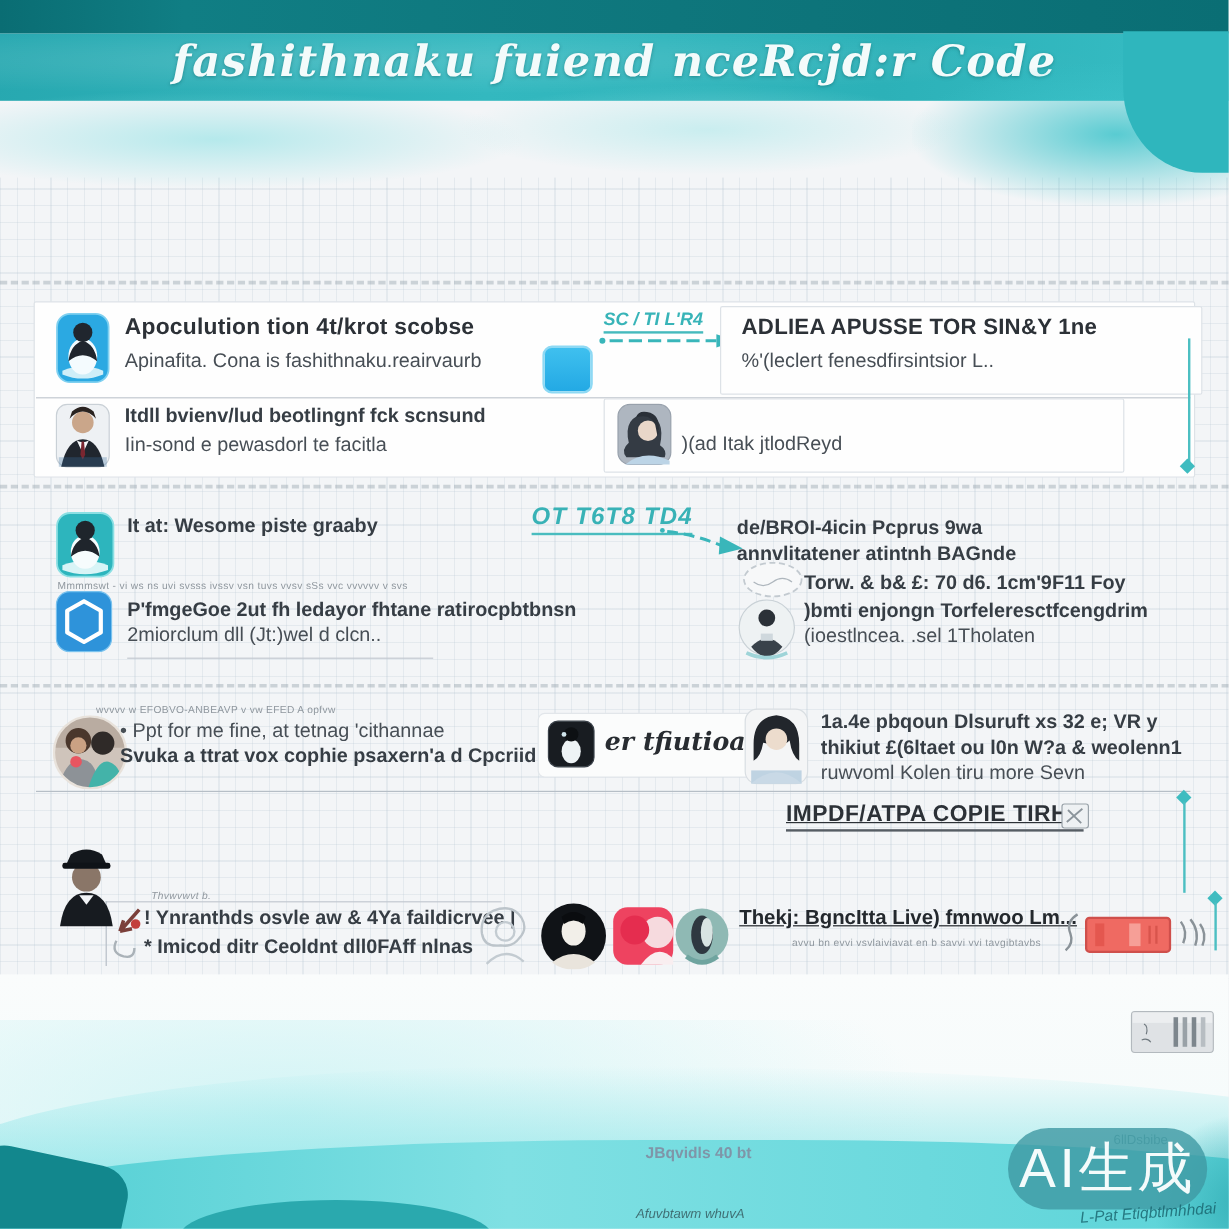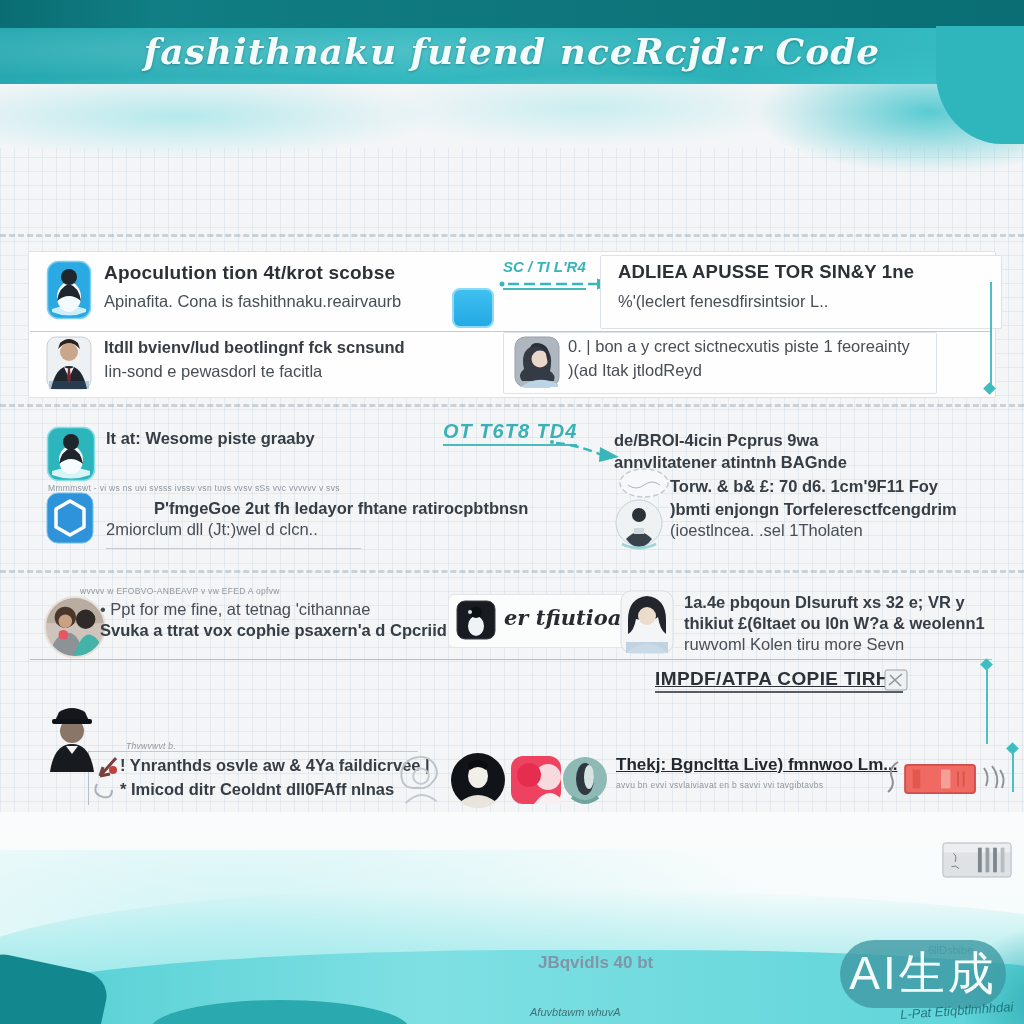--- a/index.html
+++ b/index.html
@@ -8,21 +8,21 @@
   .ax{position:absolute;}
   .grid{background-image:
     repeating-linear-gradient(0deg,rgba(175,192,205,.22) 0 1px,transparent 1px 14px),
     repeating-linear-gradient(90deg,rgba(175,192,205,.22) 0 1px,transparent 1px 14px);}
   .nw{white-space:nowrap;}
   .t-title{font-size:19px;font-weight:700;color:#2c3137;letter-spacing:.2px;}
   .t-line{font-size:16.5px;font-weight:600;color:#363d44;}
   .t-sub{font-size:16.5px;font-weight:500;color:#474e55;}
   .t-tiny{font-size:8.5px;color:#8f979e;letter-spacing:.3px;}
   .lnk-teal{font-size:15px;font-weight:700;font-style:italic;color:#38b4b8;
-            border-bottom:2px solid #45babd;padding-bottom:13px;}
+            border-bottom:2px solid #45babd;padding-bottom:1px;}
   .card{background:#fefefe;border:1px solid #dde2e7;border-radius:2px;}
   .dash{border-top:3px dashed rgba(140,152,163,.38);height:0;}
   .hair{border-top:1px solid #c2c9d0;height:0;}
   .page-title{font-family:"DejaVu Serif",serif;font-style:italic;font-weight:600;
       font-size:36px;color:#f3fbfb;letter-spacing:1px;text-align:center;
       text-shadow:0 1px 3px rgba(0,70,74,.4);}
   .heading-link{font-size:19px;font-weight:800;color:#2c3137;letter-spacing:.4px;
       text-decoration:underline;border-bottom:2px solid #565d64;padding-bottom:1px;}
   .big-link{font-size:17px;font-weight:700;color:#23282d;text-decoration:underline;}
   .chip-label{font-family:"DejaVu Serif",serif;font-style:italic;font-weight:700;
@@ -101,21 +101,20 @@
   <div class="ax card" style="left:503px;top:332px;width:432px;height:60px;"></div>
   <span class="ax" style="left:514px;top:336px;">
     <svg width="46" height="52" viewBox="0 0 46 52">
         <rect x="1" y="1" width="44" height="50" rx="10" fill="#aeb6c0" stroke="#98a1ac"></rect>
         <path d="M10 33 Q5 11 24 9 Q41 12 36 35 Q42 39 40 45 L8 45 Q3 39 10 33 Z" fill="#343b44"></path>
         <circle cx="26" cy="23" r="8.5" fill="#e9d7c9"></circle>
         <path d="M16 12 q12 -4 16 6 l2 10 q4 -16 -6 -20 q-10 -3 -12 4z" fill="#2a3038"></path>
         <path d="M7 51 Q23 38 44 48 L44 51 Z" fill="#bcd4e6"></path>
       </svg>
   </span>
-  <div class="ax t-sub nw" style="left:568px;top:337px;">0. | bon a y crect sictnecxutis piste 1 feoreainty</div>
   <div class="ax t-sub nw" style="left:568px;top:361px;">)(ad Itak jtlodReyd</div>
 
   <div class="ax vrail" style="left:990px;top:282px;height:106px;"></div>
   <div class="ax diamond" style="left:985px;top:384px;"></div>
 
   <div class="ax dash" style="left:0;top:404px;width:1024px;"></div>
 
   <span class="ax" style="left:46px;top:426px;">
     <svg width="50" height="56" viewBox="0 0 50 56">
         <rect x="1.5" y="1.5" width="47" height="53" rx="11" fill="#2db5bd" stroke="#8adfe3" stroke-width="1.5"></rect>
@@ -158,21 +157,21 @@
   <div class="ax t-line nw" style="left:670px;top:477px;">Torw. &amp; b&amp; £: 70 d6. 1cm'9F11 Foy</div>
   <div class="ax t-line nw" style="left:670px;top:500px;">)bmti enjongn Torfeleresctfcengdrim</div>
   <div class="ax t-sub nw" style="left:670px;top:521px;">(ioestlncea. .sel 1Tholaten</div>
 
   <span class="ax" style="left:46px;top:492px;">
     <svg width="48" height="52" viewBox="0 0 48 52">
         <rect x="1" y="1" width="46" height="50" rx="11" fill="#2e93da" stroke="#79c2ee"></rect>
         <path d="M24 9 L38 17 L38 35 L24 43 L10 35 L10 17 Z" fill="none" stroke="#fff" stroke-width="3.5" stroke-linejoin="round"></path>
       </svg>
   </span>
-  <div class="ax t-line nw" style="left:106px;top:499px;margin-left:48px;">P'fmgeGoe 2ut fh ledayor fhtane ratirocpbtbnsn</div>
+  <div class="ax t-line nw" style="left:106px;top:499px;">P'fmgeGoe 2ut fh ledayor fhtane ratirocpbtbnsn</div>
   <div class="ax t-sub nw" style="left:106px;top:520px;">2miorclum dll (Jt:)wel d clcn..</div>
   <div class="ax hair" style="left:106px;top:548px;width:255px;"></div>
 
   <div class="ax dash" style="left:0;top:570px;width:1024px;"></div>
 
   <div class="ax t-tiny nw" style="left:80px;top:586px;">wvvvv w  EFOBVO-ANBEAVP v vw EFED A opfvw</div>
   <span class="ax" style="left:44px;top:596px;">
     <svg width="62" height="62" viewBox="0 0 64 64">
         <defs>
           <clipPath id="cp1">
@@ -282,21 +281,21 @@
   <span class="ax" style="left:562px;top:753px;">
     <svg width="46" height="54" viewBox="0 0 46 54">
         <circle cx="23" cy="26" r="22" fill="#8fb9b4"></circle>
         <ellipse cx="23" cy="26" rx="9" ry="16" fill="#2e3840"></ellipse>
         <ellipse cx="27" cy="24" rx="5" ry="12" fill="#d8e4e2"></ellipse>
         <path d="M10 44 q13 10 26 0" stroke="#6fa49f" stroke-width="4" fill="none"></path>
       </svg>
   </span>
 
   <div class="ax big-link nw" style="left:616px;top:755px;">Thekj: BgncItta Live) fmnwoo Lm...</div>
-  <div class="ax t-tiny nw" style="left:616px;top:780px;">avvu bn evvi vsvlaiviavat   en b savvi vvi tavgibtavbs</div>
+  <div class="ax t-tiny nw" style="left:616px;top:780px;padding-left:44px;">avvu bn evvi vsvlaiviavat   en b savvi vvi tavgibtavbs</div>
 
   <span class="ax" style="left:884px;top:758px;">
     <svg width="20" height="38" viewBox="0 0 20 38">
         <path d="M14 4 q-10 6 -6 16 q3 8 -4 14" stroke="#8a9298" fill="none" stroke-width="2"></path>
       </svg>
   </span>
   <span class="ax" style="left:903px;top:762px;">
     <svg width="76" height="34" viewBox="0 0 80 36">
         <rect x="2" y="3" width="74" height="30" rx="3" fill="#ef6a62" stroke="#cf4f4b" stroke-width="2"></rect>
         <rect x="10" y="8" width="8" height="20" fill="#e4574f"></rect>
@@ -323,21 +322,21 @@
         <rect x="1" y="1" width="72" height="36" rx="3" fill="#dfe2e5" stroke="#b3b9be"></rect>
         <rect x="2" y="2" width="70" height="9" fill="#eceef0"></rect>
         <rect x="38" y="6" width="4" height="26" fill="#7d868d"></rect>
         <rect x="46" y="6" width="4" height="26" fill="#99a1a7"></rect>
         <rect x="54" y="6" width="4" height="26" fill="#7d868d"></rect>
         <rect x="62" y="6" width="4" height="26" fill="#b7bdc2"></rect>
         <path d="M12 12 q4 2 2 9 M10 26 q5 -2 8 2" stroke="#6f787e" fill="none"></path>
       </svg>
   </span>
 
-  <div class="ax nw" style="left:538px;top:953px;font-size:17px;font-weight:600;color:#7f95a8;z-index:5;">JBqvidls 40 bt</div>
+  <div class="ax nw" style="left:538px;top:953px;font-size:13px;font-weight:600;color:#7f95a8;z-index:5;">JBqvidls 40 bt</div>
   <div class="ax nw" style="left:928px;top:944px;font-size:11px;color:rgba(38,110,118,.55);z-index:5;">6llDsbibe</div>
   <div class="ax hand nw" style="left:530px;top:1006px;color:rgba(25,35,40,.6);font-size:11px;z-index:5;">Afuvbtawm whuvA</div>
 
   <div class="ax watermark" style="left:840px;top:940px;width:166px;height:68px;z-index:6;">
     <span>AI生成</span>
   </div>
   <div class="ax hand nw" style="left:900px;top:1003px;transform:rotate(-4deg);z-index:7;">L-Pat Etiqbtlmhhdai</div>
 
 </div>
 

